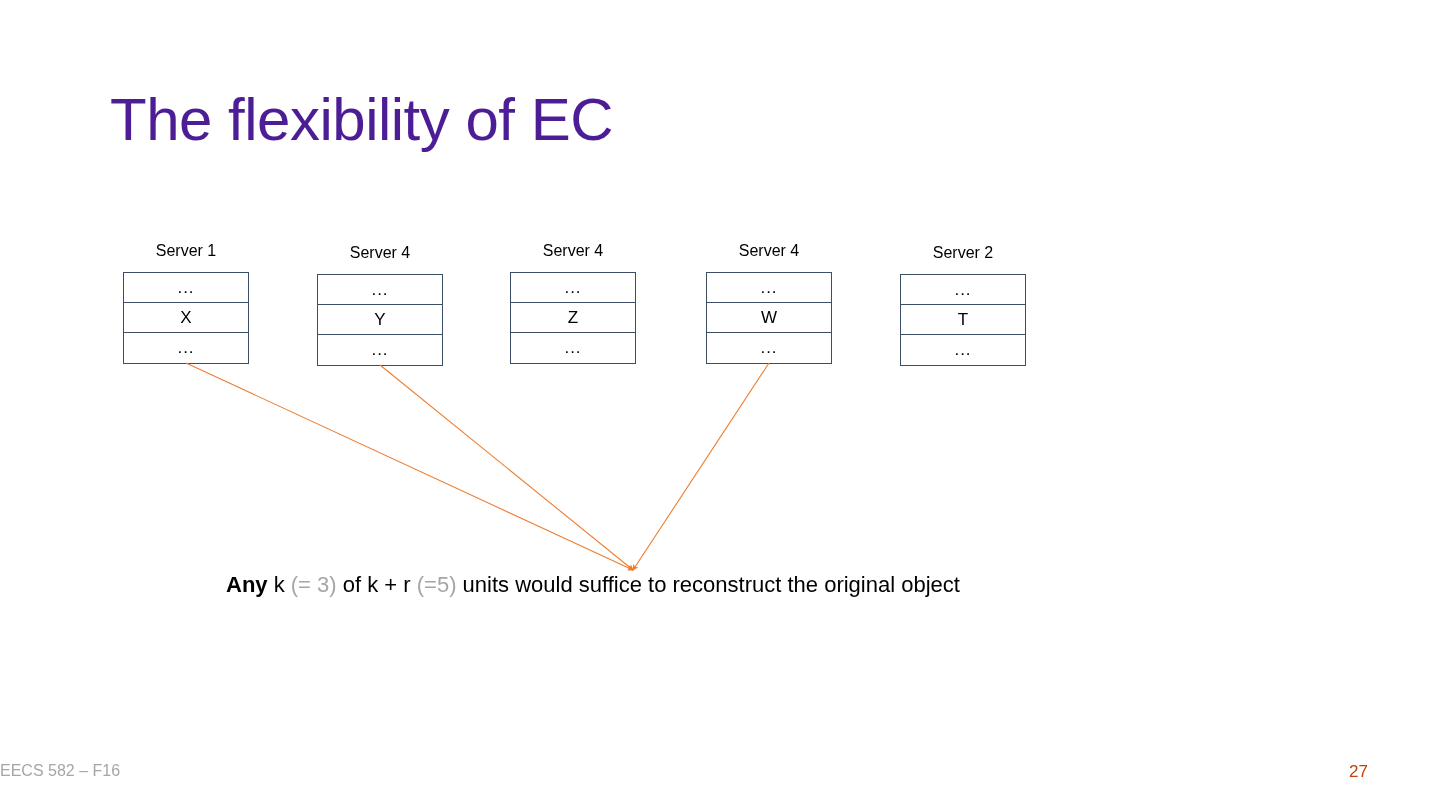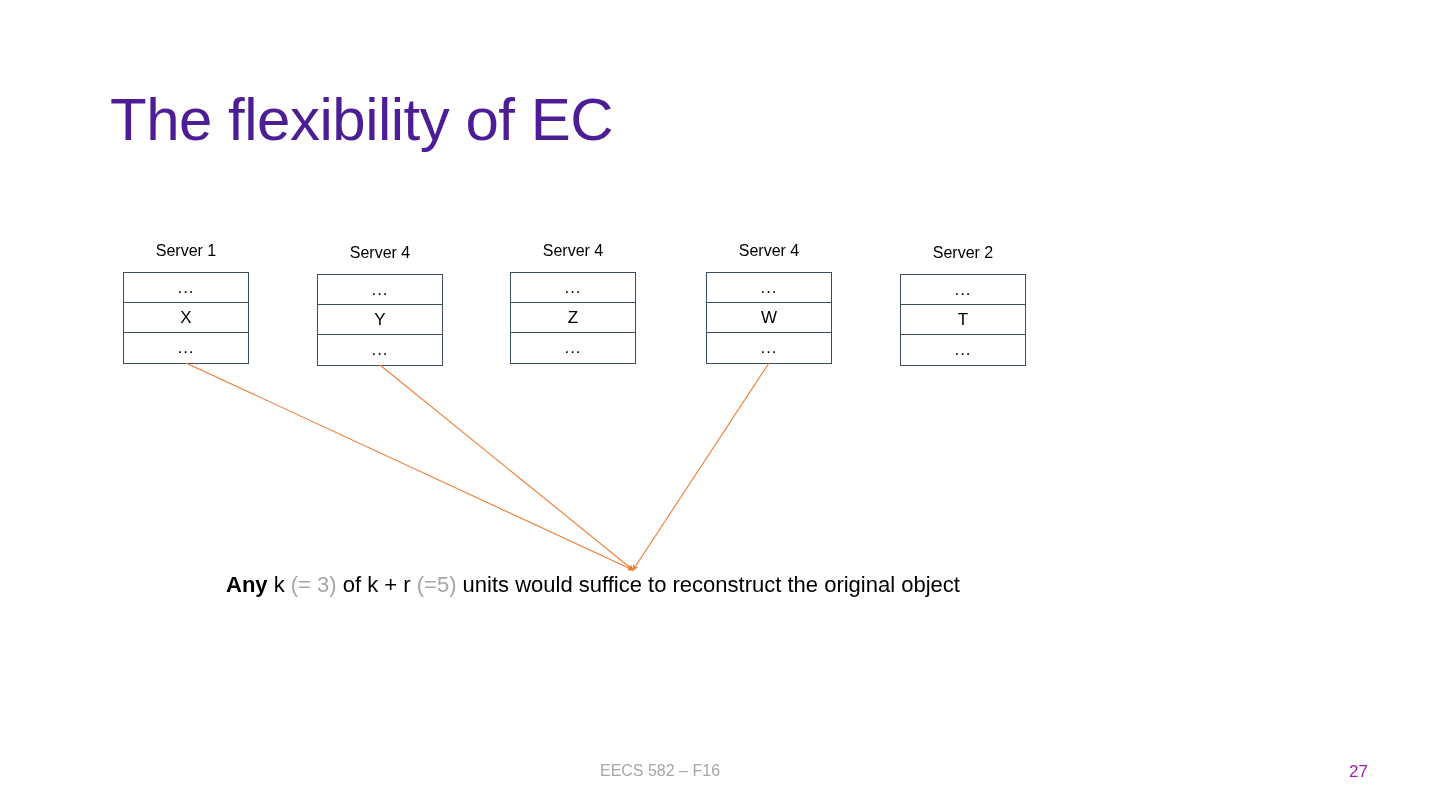--- a/index.html
+++ b/index.html
@@ -106,30 +106,30 @@
   #caption .muted {
     color: #a6a6a6;
   }
 
   
   #footer-text {
     position: absolute;
     left: 0;
     top: 762px;
     width: 1320px;
-    text-align: center;
+    text-align: left;
     font-size: 16px;
     color: #a6a6a6;
   }
   #page-number {
     position: absolute;
     right: 72px;
     top: 762px;
     font-size: 17px;
-    color: #a21caf;
+    color: #c2410c;
   }
 </style>
 </head>
 <body>
 
 <div id="slide">
 
   <div id="slide-title">The flexibility of EC</div>
 
   <div id="diagram">

